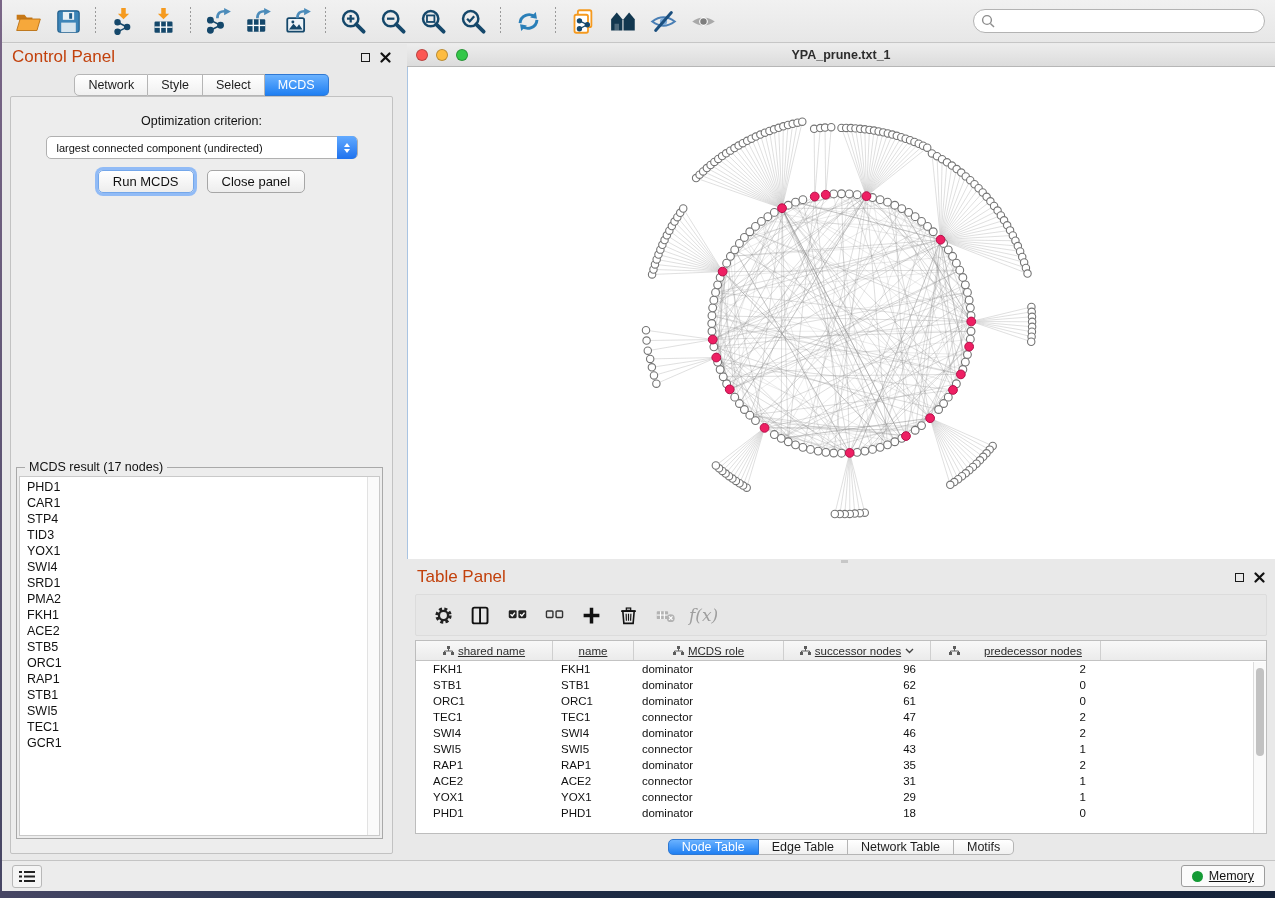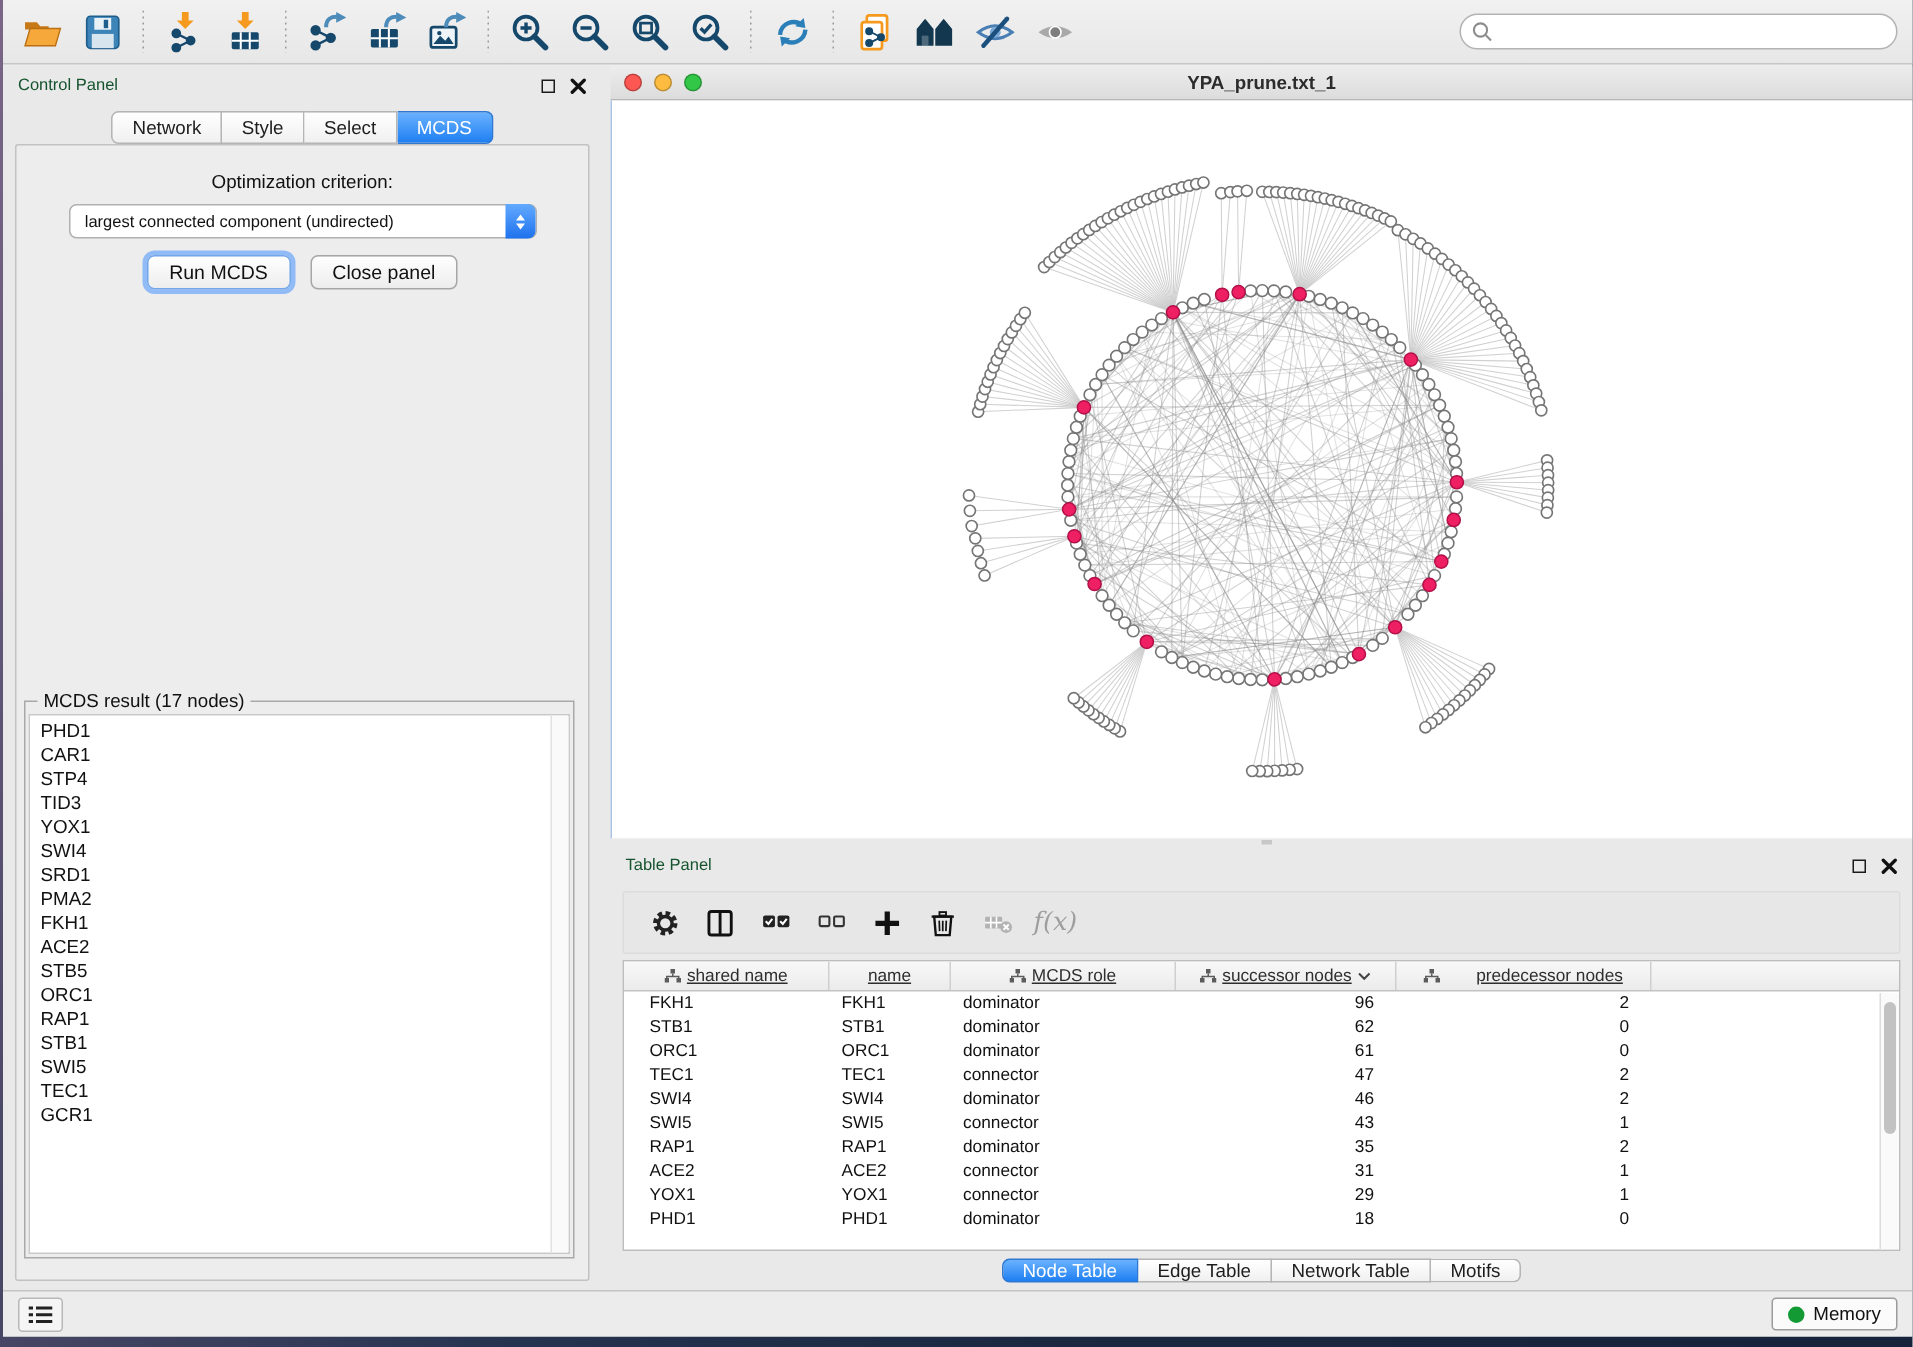--- a/index.html
+++ b/index.html
@@ -21,21 +21,21 @@
   .tb-search input { width:100%; height:100%; border:1px solid #b3b3b3; border-radius:12px; background:#fff;
     padding:0 10px 0 26px; font-size:12px; outline:none; }
   .tb-search .mag { position:absolute; left:8px; top:5px; width:14px; height:14px; }
 
   
   .main { position:absolute; top:44px; bottom:31px; left:0; right:0; display:flex; }
 
   
   .cpanel { width:399px; background:#e9e9e9; position:relative; flex:none; }
   .panel-head { height:26px; display:flex; align-items:center; padding:0 10px; }
-  .panel-title { font-size:11px; color:#14532d; }
+  .panel-title { font-size:17px; color:#c2410c; }
   .panel-winbtns { margin-left:auto; display:flex; align-items:center; gap:9px; }
   .float-btn { width:9px; height:9px; border:1.6px solid #1a1a1a; background:transparent; cursor:pointer; }
   .close-btn { background:transparent; border:none; cursor:pointer; width:12px; height:12px; padding:0; }
   .close-btn svg { width:11px; height:11px; }
 
   .cp-tabs { position:relative; z-index:2; display:flex; justify-content:center; height:22px; margin-top:4px; }
   .tab { font-size:12.5px; color:#1d1d1d; background:linear-gradient(#ffffff,#f0f0f0); border:1px solid #b5b5b5;
     border-left-width:0; padding:0 13px; cursor:pointer; }
   .tab:first-child { border-left-width:1px; border-radius:5px 0 0 5px; }
   .tab:last-child { border-radius:0 5px 5px 0; }
@@ -98,21 +98,21 @@
   .tscroll .thumb { position:absolute; left:2px; right:2px; top:6px; height:88px; background:#c2c2c2; border-radius:6px; cursor:pointer; }
 
   .tp-tabs { height:26px; display:flex; justify-content:center; align-items:center; }
 
   
   .statusbar { position:absolute; left:0; right:0; bottom:0; height:31px; background:#ececec; border-top:1px solid #c4c4c4;
     display:flex; align-items:center; padding:0 10px; }
   .menu-btn { width:30px; height:23px; border:1px solid #b8b8b8; border-radius:3px; background:#f5f5f5;
     display:flex; align-items:center; justify-content:center; cursor:pointer; }
   .memory-btn { margin-left:auto; display:flex; align-items:center; gap:6px; border:1px solid #9c9c9c; border-radius:3px;
-    background:#fbfbfb; padding:3px 10px; font-size:12.5px; color:#111; cursor:pointer; }
+    background:#fbfbfb; padding:3px 10px; font-size:12.5px; color:#111; cursor:pointer;text-decoration:underline; }
   .mem-dot { width:11px; height:11px; border-radius:50%; background:#149a35; }
 </style>
 </head>
 <body>
 
 <div class="app">
 
   <div class="toolbar">
     <div id="tb-icons" style="display:flex;align-items:center;">
         <button class="tb-btn">

